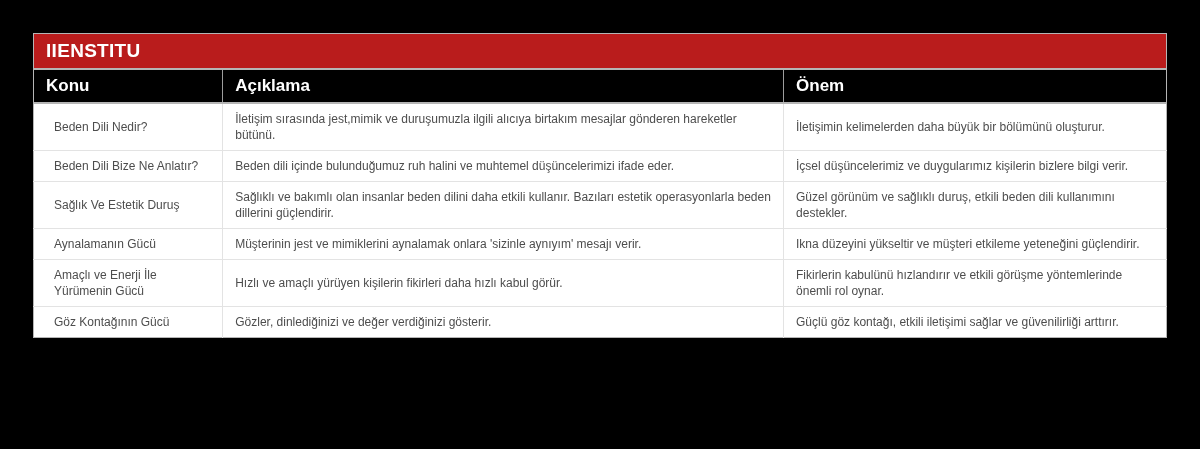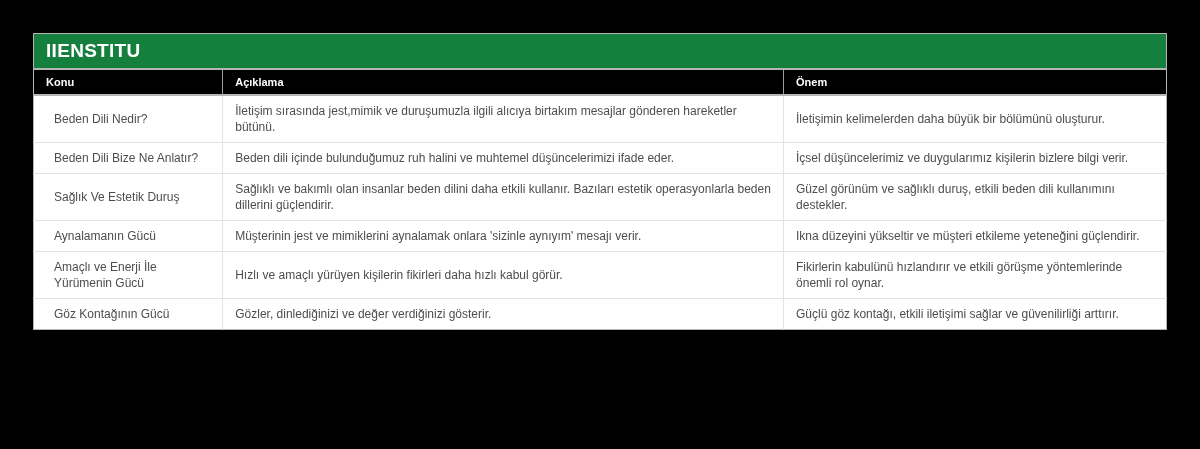--- a/index.html
+++ b/index.html
@@ -9,21 +9,21 @@
     overflow: hidden;
     font-family: "Liberation Sans", "DejaVu Sans", sans-serif;
   }
   .card {
     position: absolute;
     left: 33px; top: 33px;
     width: 1134px;
     background: #000000;
   }
   .title-bar {
-    background: #15803d;
+    background: #b91c1c;
     color: #ffffff;
     border: 1px solid #b5b5b5;
     border-bottom: 2px solid #b5b5b5;
     font-size: 19px;
     font-weight: bold;
     letter-spacing: 0.3px;
     padding: 6px 12px;
   }
   table.data-table {
     width: 100%;
@@ -32,21 +32,21 @@
     border-top: none;
     table-layout: fixed;
   }
   table.data-table col.c-konu     { width: 16.7%; }
   table.data-table col.c-aciklama { width: 49.5%; }
   table.data-table col.c-onem     { width: 33.8%; }
   thead th {
     background: #000000;
     color: #ffffff;
     text-align: left;
-    font-size: 11px;
+    font-size: 17px;
     font-weight: bold;
     padding: 6px 12px;
     border-right: 1px solid #9d9d9d;
     border-bottom: 2px solid #b5b5b5;
   }
   thead th:last-child { border-right: none; }
   tbody td {
     background: #ffffff;
     color: #4d4d4d;
     font-size: 12px;

